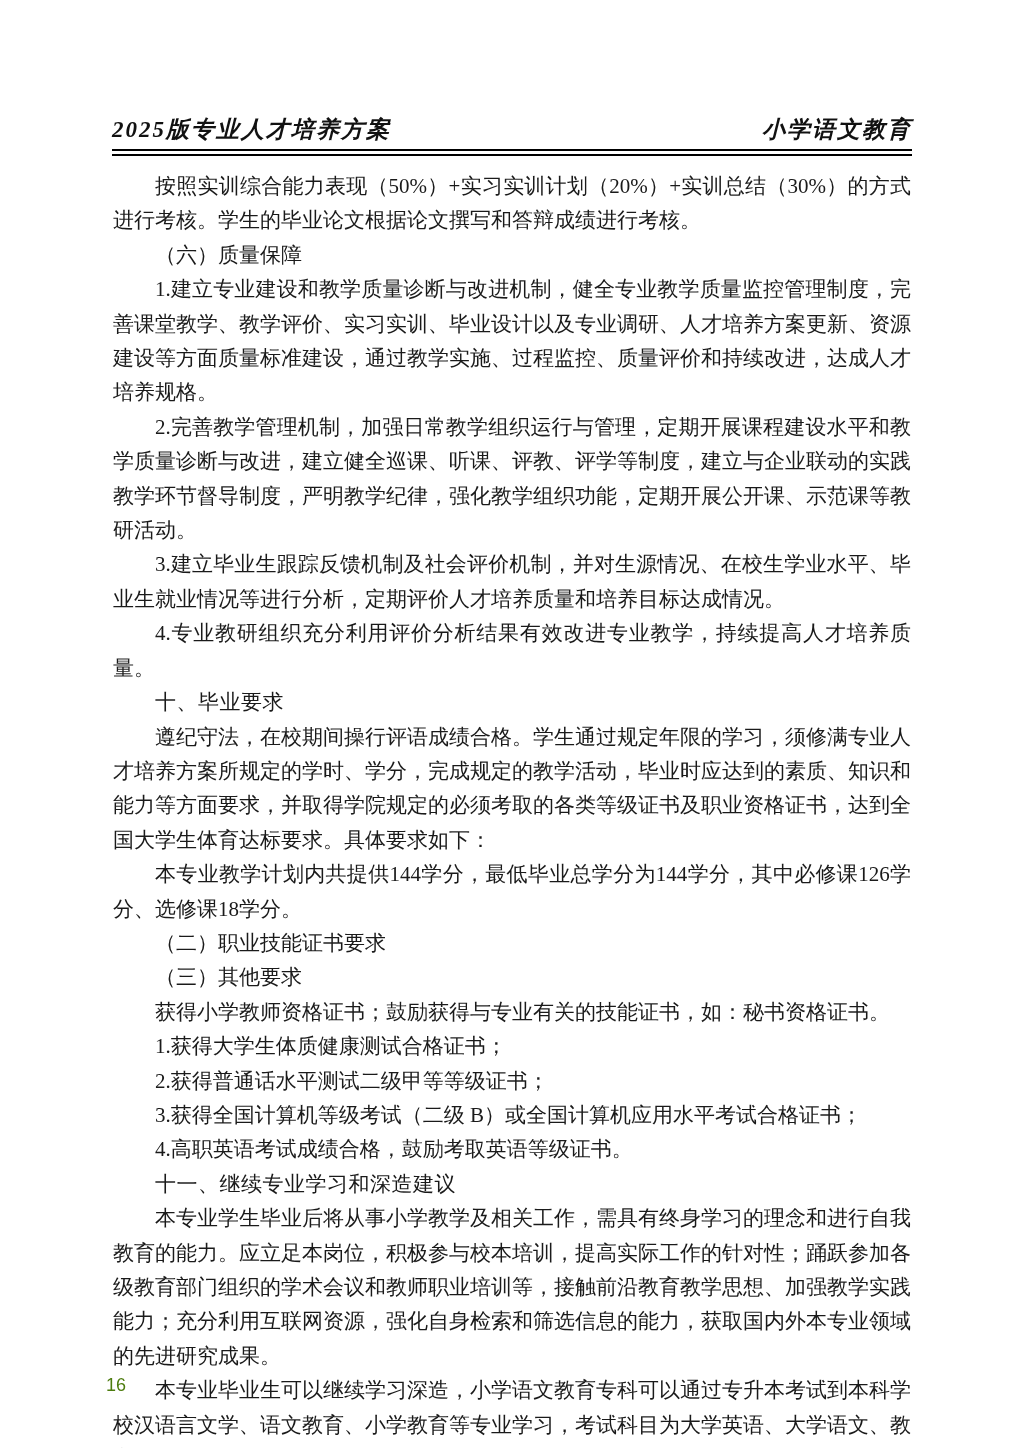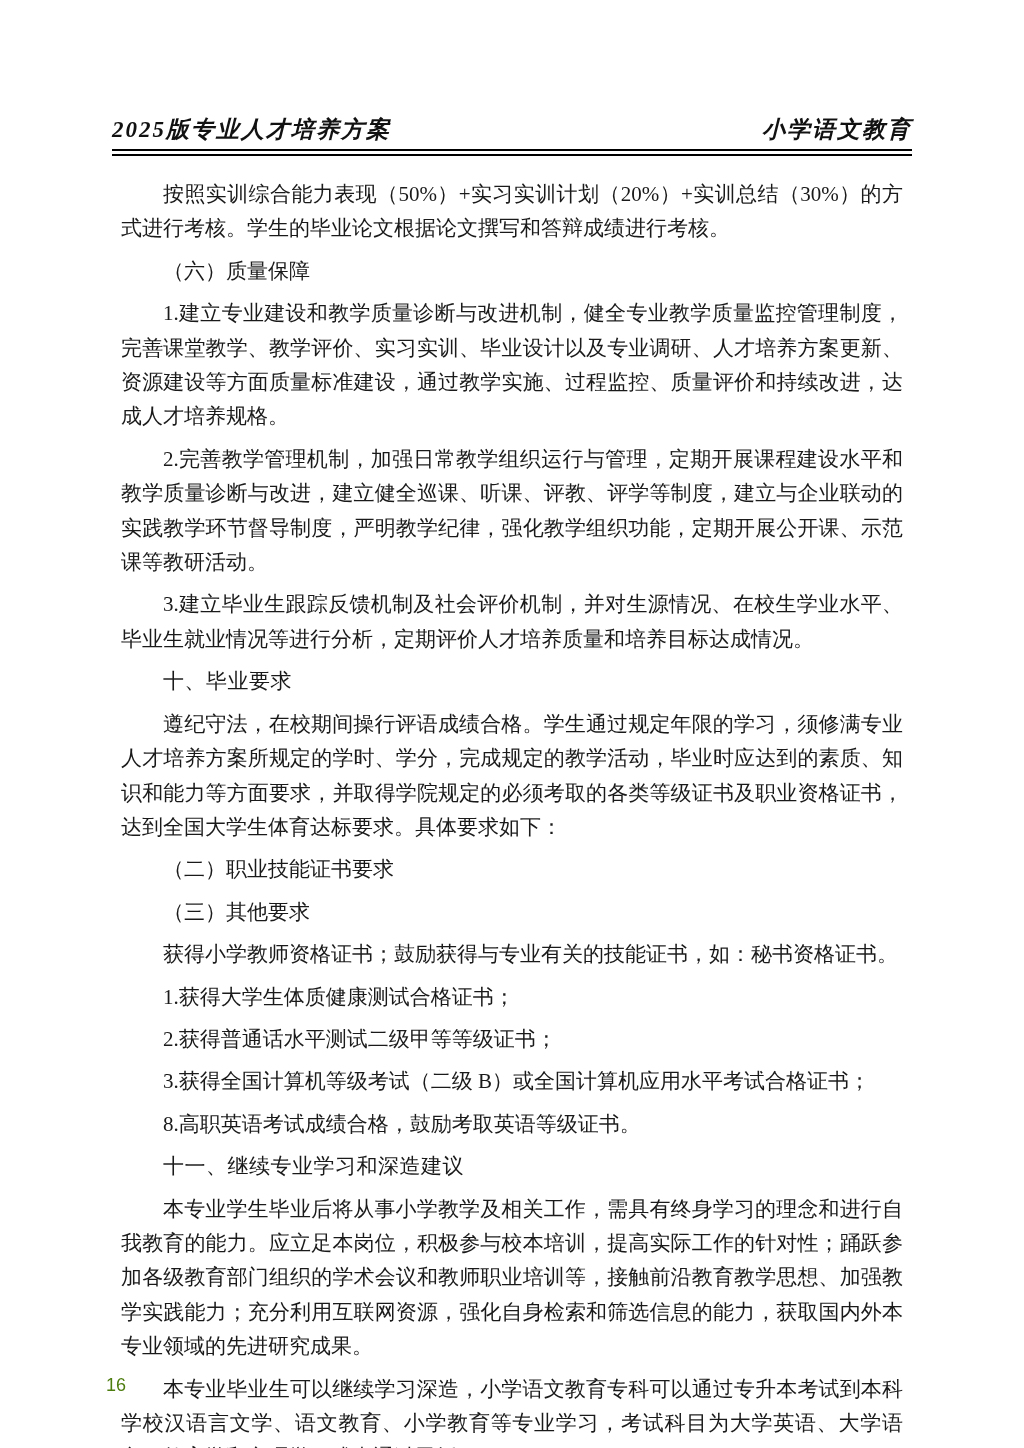--- a/index.html
+++ b/index.html
@@ -39,21 +39,21 @@
     position: absolute;
     left: 113px;
     top: 169px;
     width: 798px;
     font-size: 21px;
     line-height: 34.4px;
     text-align: justify;
     text-justify: inter-ideograph;
   }
   .para {
-    margin: 8px;
+    margin: 0;
     text-indent: 2em;
   }
   .heading {
     font-weight: normal;
     font-family: "Liberation Sans", "DejaVu Sans", sans-serif;
     letter-spacing: 0.5px;
   }
   .footer-page {
     position: absolute;
     left: 106px;
@@ -74,29 +74,31 @@
     <span>小学语文教育</span>
   </div>
   <div class="header-rule"></div>
 
   <div class="content">
     <p class="para">按照实训综合能力表现（50%）+实习实训计划（20%）+实训总结（30%）的方式进行考核。学生的毕业论文根据论文撰写和答辩成绩进行考核。</p>
     <p class="para">（六）质量保障</p>
     <p class="para">1.建立专业建设和教学质量诊断与改进机制，健全专业教学质量监控管理制度，完善课堂教学、教学评价、实习实训、毕业设计以及专业调研、人才培养方案更新、资源建设等方面质量标准建设，通过教学实施、过程监控、质量评价和持续改进，达成人才培养规格。</p>
     <p class="para">2.完善教学管理机制，加强日常教学组织运行与管理，定期开展课程建设水平和教学质量诊断与改进，建立健全巡课、听课、评教、评学等制度，建立与企业联动的实践教学环节督导制度，严明教学纪律，强化教学组织功能，定期开展公开课、示范课等教研活动。</p>
     <p class="para">3.建立毕业生跟踪反馈机制及社会评价机制，并对生源情况、在校生学业水平、毕业生就业情况等进行分析，定期评价人才培养质量和培养目标达成情况。</p>
+    <p class="para">4.专业教研组织充分利用评价分析结果有效改进专业教学，持续提高人才培养质量。</p>
     <p class="para heading">十、毕业要求</p>
     <p class="para">遵纪守法，在校期间操行评语成绩合格。学生通过规定年限的学习，须修满专业人才培养方案所规定的学时、学分，完成规定的教学活动，毕业时应达到的素质、知识和能力等方面要求，并取得学院规定的必须考取的各类等级证书及职业资格证书，达到全国大学生体育达标要求。具体要求如下：</p>
+    <p class="para">本专业教学计划内共提供144学分，最低毕业总学分为144学分，其中必修课126学分、选修课18学分。</p>
     <p class="para">（二）职业技能证书要求</p>
     <p class="para">（三）其他要求</p>
     <p class="para">获得小学教师资格证书；鼓励获得与专业有关的技能证书，如：秘书资格证书。</p>
     <p class="para">1.获得大学生体质健康测试合格证书；</p>
     <p class="para">2.获得普通话水平测试二级甲等等级证书；</p>
     <p class="para">3.获得全国计算机等级考试（二级 B）或全国计算机应用水平考试合格证书；</p>
-    <p class="para">8.高职英语考试成绩合格，鼓励考取英语等级证书。</p>
+    <p class="para">4.高职英语考试成绩合格，鼓励考取英语等级证书。</p>
     <p class="para heading">十一、继续专业学习和深造建议</p>
     <p class="para">本专业学生毕业后将从事小学教学及相关工作，需具有终身学习的理念和进行自我教育的能力。应立足本岗位，积极参与校本培训，提高实际工作的针对性；踊跃参加各级教育部门组织的学术会议和教师职业培训等，接触前沿教育教学思想、加强教学实践能力；充分利用互联网资源，强化自身检索和筛选信息的能力，获取国内外本专业领域的先进研究成果。</p>
     <p class="para">本专业毕业生可以继续学习深造，小学语文教育专科可以通过专升本考试到本科学校汉语言文学、语文教育、小学教育等专业学习，考试科目为大学英语、大学语文、教育学和心理学。或者通过函授</p>
   </div>
 
   <div class="footer-page">16</div>
 
 </div>
 
 </body></html>

